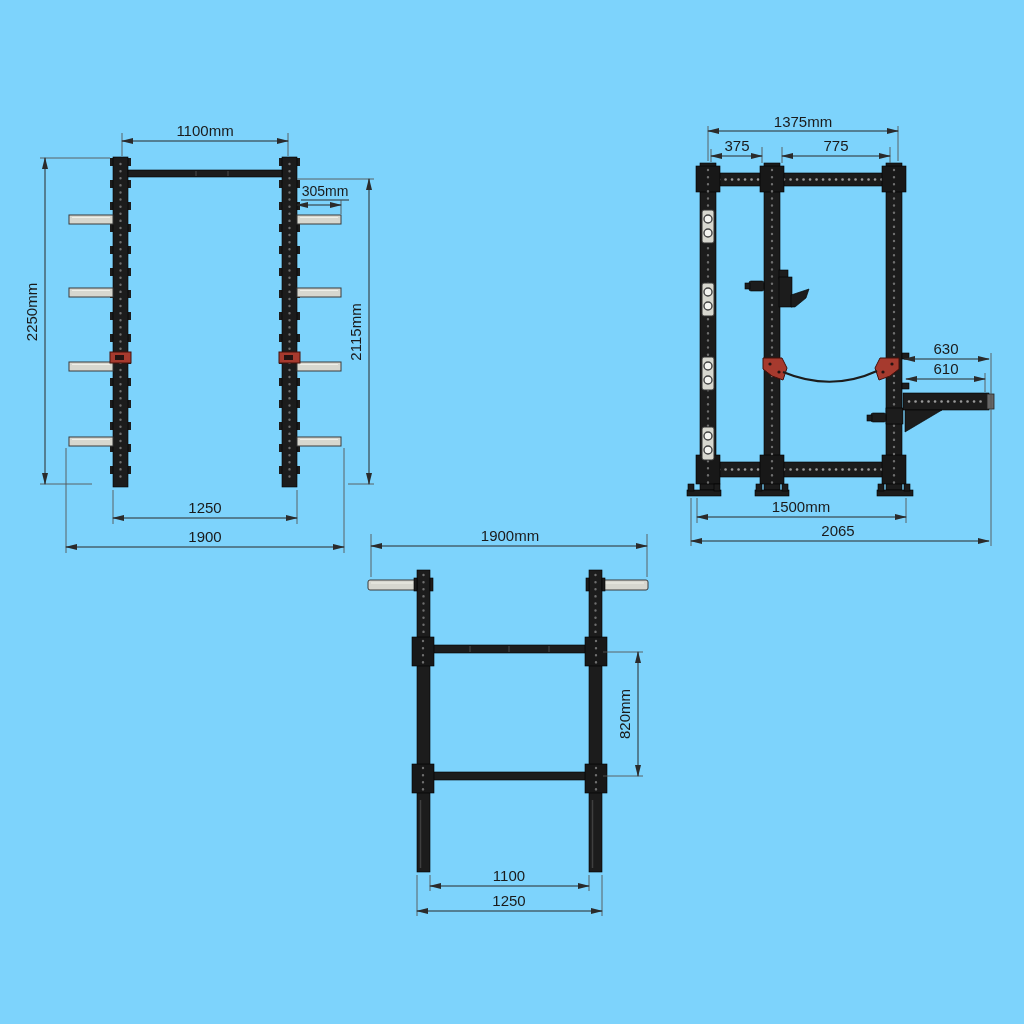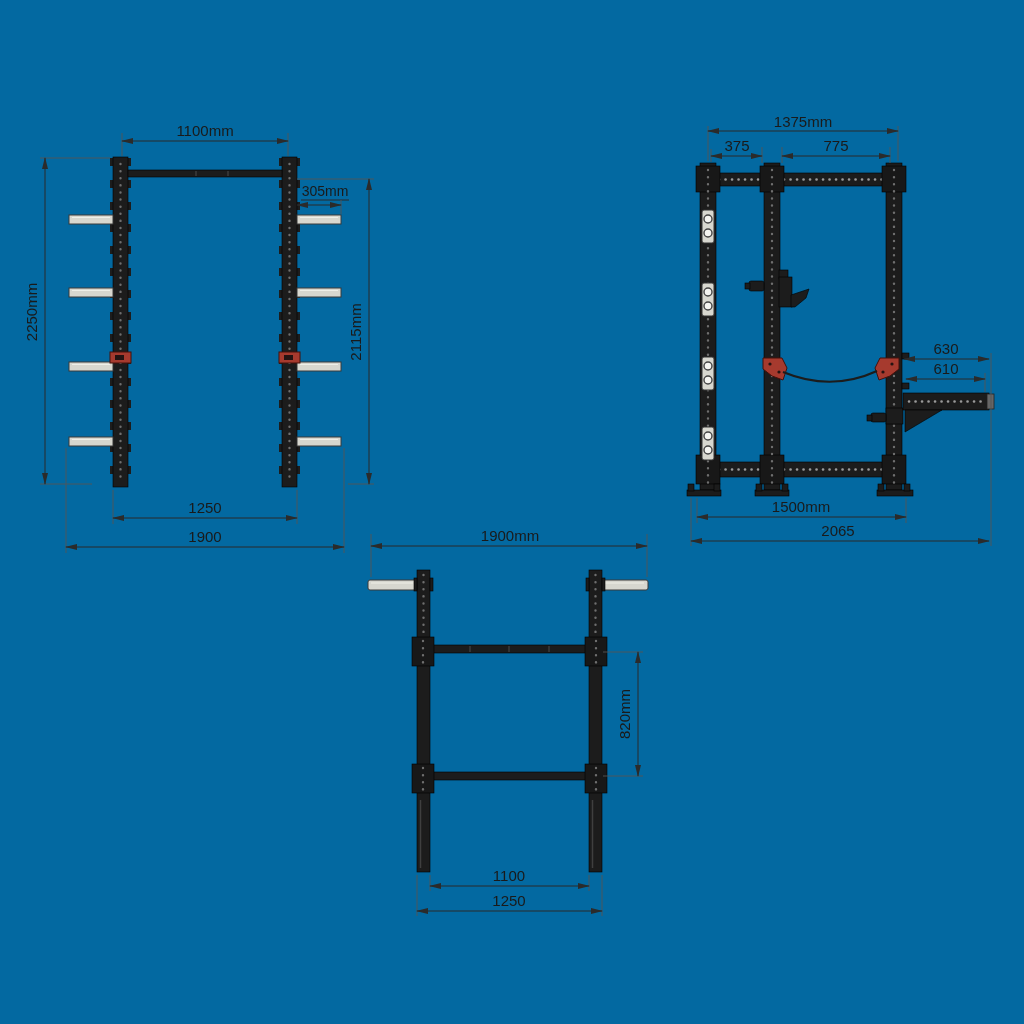--- a/index.html
+++ b/index.html
@@ -1,16 +1,16 @@
 <!DOCTYPE html>
 <html><head>
 <meta charset="utf-8">
 <style>
   html,body{margin:0;padding:0;background:#ffffff;}
-  .canvas{position:relative;width:1024px;height:1024px;background:#0369a1;overflow:hidden;
+  .canvas{position:relative;width:1024px;height:1024px;background:#7dd3fc;overflow:hidden;
           font-family:"Liberation Sans", sans-serif;}
   svg{display:block;}
   .steel{fill:#1c1c1c;stroke:#000000;stroke-width:0.6;}
   .collar{fill:#181818;stroke:#000000;stroke-width:0.6;}
   .peg{fill:#d7d7cf;stroke:#3a3a3a;stroke-width:1;}
   .peghl{stroke:#efefe8;stroke-width:1.2;fill:none;}
   .plate{fill:#d7d7cf;stroke:#333;stroke-width:1;}
   .pcirc{fill:#f4f4f0;stroke:#444;stroke-width:1.4;}
   .red{fill:#a63a2e;stroke:#45100b;stroke-width:1;}
   .redin{fill:#241312;stroke:none;}

